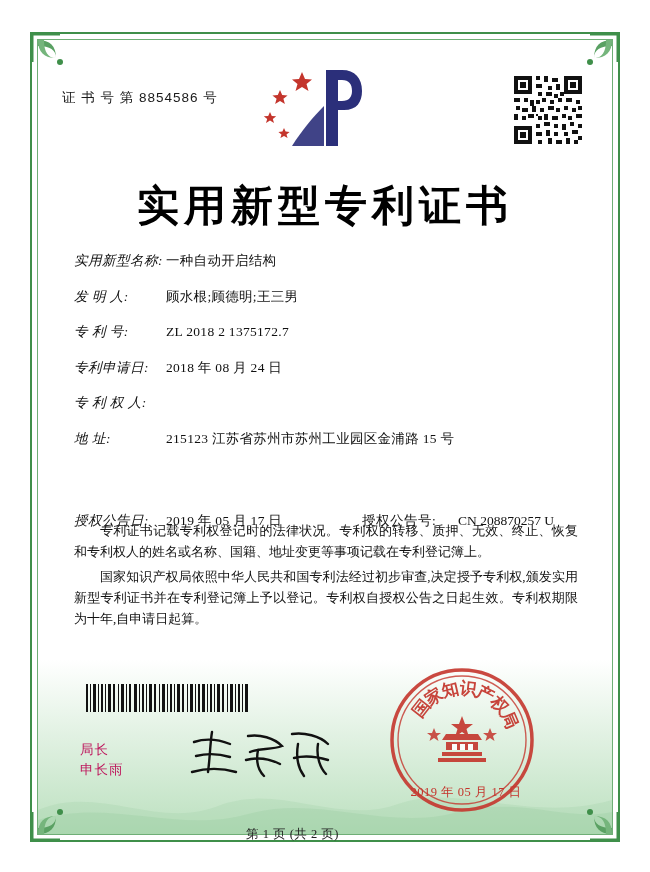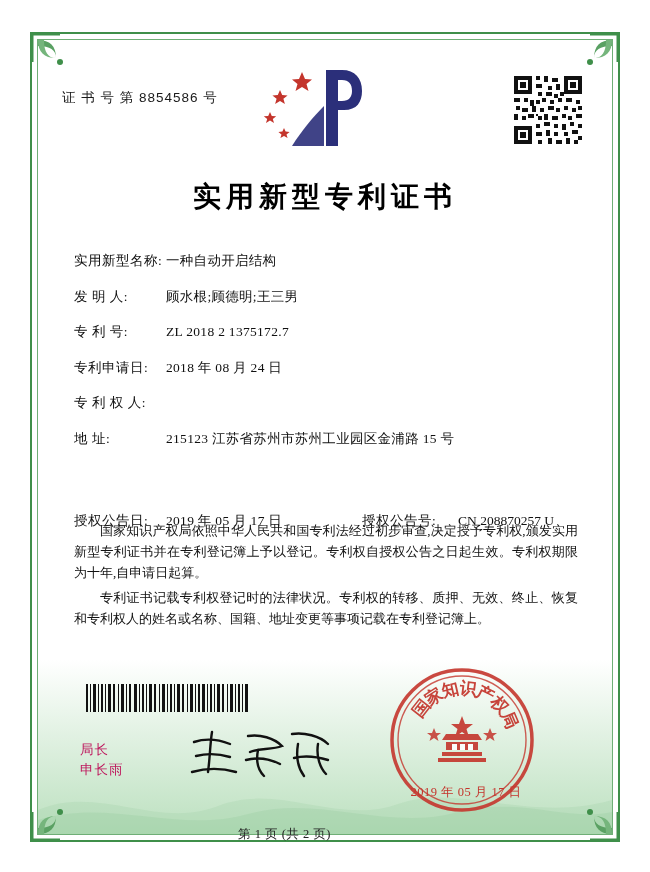--- a/index.html
+++ b/index.html
@@ -96,21 +96,21 @@
   }
   .qr svg { display: block; }
 
   
   .title {
     position: absolute;
     left: 0;
     top: 178px;
     width: 650px;
     text-align: center;
-    font-size: 28px;
+    font-size: 42px;
     font-weight: bold;
     letter-spacing: 5px;
     color: #000000;
     font-family: "DejaVu Serif", "Liberation Serif", serif;
   }
 
   
   .fields {
     position: absolute;
     left: 74px;
@@ -122,20 +122,21 @@
     align-items: baseline;
     margin-bottom: 17.5px;
     font-size: 13.5px;
     color: #111;
   }
   .field-label {
     width: 92px;
     flex: 0 0 92px;
     letter-spacing: 0.5px;
     white-space: nowrap;
+    font-style: italic;
   }
   .field-value {
     flex: 1 1 auto;
     letter-spacing: 0.3px;
   }
   .field-row.dual .field-value {
     flex: 0 0 auto;
     width: 196px;
   }
   .field-label2 {
@@ -210,21 +211,21 @@
     width: 140px;
     text-align: center;
     font-size: 12.5px;
     color: #c4352c;
     letter-spacing: 0.5px;
   }
 
   
   .footer {
     position: absolute;
-    left: 0;
+    left: 8px;
     top: 826px;
     width: 569px;
     text-align: center;
     font-size: 12.5px;
     color: #222;
     letter-spacing: 0.5px;
   }
 </style>
 </head>
 <body>
@@ -391,22 +392,22 @@
     </div>
     <div class="field-row dual">
       <span class="field-label">授权公告日:</span>
       <span class="field-value">2019 年 05 月 17 日</span>
       <span class="field-label2">授权公告号:</span>
       <span class="field-value2">CN 208870257 U</span>
     </div>
   </div>
 
   <div class="paras">
+    <p>专利证书记载专利权登记时的法律状况。专利权的转移、质押、无效、终止、恢复和专利权人的姓名或名称、国籍、地址变更等事项记载在专利登记簿上。</p>
     <p>国家知识产权局依照中华人民共和国专利法经过初步审查,决定授予专利权,颁发实用新型专利证书并在专利登记簿上予以登记。专利权自授权公告之日起生效。专利权期限为十年,自申请日起算。</p>
-    <p>专利证书记载专利权登记时的法律状况。专利权的转移、质押、无效、终止、恢复和专利权人的姓名或名称、国籍、地址变更等事项记载在专利登记簿上。</p>
   </div>
 
   <div class="barcode">
     <svg width="164" height="28" viewBox="0 0 164 28" shape-rendering="crispEdges">
       <g fill="#111">
         <rect x="0" y="0" width="2" height="28"></rect>
           <rect x="4" y="0" width="1" height="28"></rect>
         <rect x="7" y="0" width="3" height="28"></rect>
           <rect x="12" y="0" width="1" height="28"></rect>
         <rect x="15" y="0" width="2" height="28"></rect>

